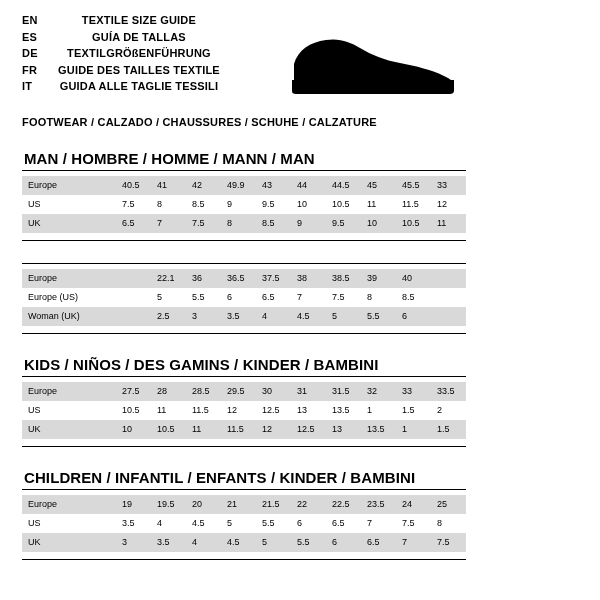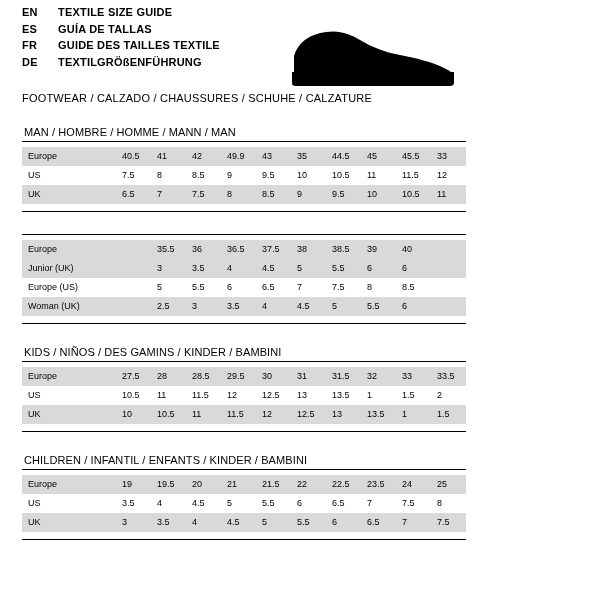--- a/index.html
+++ b/index.html
@@ -12,21 +12,21 @@
     height: 600px;
     font-family: "Liberation Sans", sans-serif;
     color: #000000;
     overflow: hidden;
   }
   .page {
     position: relative;
     width: 488px;
     height: 600px;
     box-sizing: border-box;
-    padding: 4px 22px 0 22px;
+    padding: 12px 22px 0 22px;
   }
 
   
   .header {
     display: flex;
     align-items: flex-start;
     justify-content: space-between;
   }
   .lang-table {
     border-collapse: collapse;
@@ -37,42 +37,44 @@
     padding: 0;
     vertical-align: top;
     letter-spacing: 0.2px;
   }
   .lang-code {
     width: 36px;
     font-weight: bold;
   }
   .lang-title {
     font-weight: bold;
+    text-align: center;
   }
 
   .shoe-art {
     width: 170px;
     height: 80px;
     margin-right: 8px;
     margin-top: 8px;
   }
 
   .section-title {
     font-size: 11px;
-    font-weight: normal;
+    font-weight: bold;
     letter-spacing: 0.2px;
+    margin-top: 16px;
   }
 
   
   .block {
     margin-top: 22px;
   }
   .block-title {
-    font-size: 11px;
-    font-weight: normal;
+    font-size: 15px;
+    font-weight: bold;
     letter-spacing: 0.1px;
     margin-bottom: 3px;
     padding-left: 2px;
   }
   table.sizes {
     border-collapse: collapse;
     width: 100%;
     table-layout: fixed;
   }
   table.sizes td {
@@ -113,26 +115,30 @@
       <tbody>
         <tr>
           <td class="lang-code">EN</td>
           <td class="lang-title">TEXTILE SIZE GUIDE</td>
         </tr>
         <tr>
           <td class="lang-code">ES</td>
           <td class="lang-title">GUÍA DE TALLAS</td>
         </tr>
         <tr>
+          <td class="lang-code">DE</td>
+          <td class="lang-title">TEXTILGRÖßENFÜHRUNG</td>
+        </tr>
+        <tr>
           <td class="lang-code">FR</td>
           <td class="lang-title">GUIDE DES TAILLES TEXTILE</td>
         </tr>
         <tr>
-          <td class="lang-code">DE</td>
-          <td class="lang-title">TEXTILGRÖßENFÜHRUNG</td>
+          <td class="lang-code">IT</td>
+          <td class="lang-title">GUIDA ALLE TAGLIE TESSILI</td>
         </tr>
       </tbody>
     </table>
 
     <svg class="shoe-art" viewBox="0 0 170 80" aria-hidden="true">
       <path fill="#000000" d="M6,44 C10,30 22,22 38,20 C52,18 62,22 72,28 C84,35 96,40 112,43 C128,46 144,50 156,56 C163,59 166,62 166,66 L166,70 L6,70 Z"></path>
       <path fill="#000000" d="M4,60 L166,60 L166,71 C166,73 164,74 162,74 L8,74 C5,74 4,73 4,71 Z"></path>
       <path fill="#ffffff" d="M120,60 L166,60 L166,63 L120,63 Z" opacity="0"></path>
     </svg>
   </div>
@@ -144,21 +150,21 @@
     <hr class="block-rule">
     <table class="sizes">
       <tbody>
         <tr class="shaded">
           <td class="label">Europe</td>
           <td>40.5</td>
           <td>41</td>
           <td>42</td>
           <td>49.9</td>
           <td>43</td>
-          <td>35</td>
+          <td>44</td>
           <td>44.5</td>
           <td>45</td>
           <td>45.5</td>
           <td>33</td>
         </tr>
         <tr class="plain">
           <td class="label">US</td>
           <td>7.5</td>
           <td>8</td>
           <td>8.5</td>
@@ -188,41 +194,28 @@
     <hr class="sep">
   </div>
 
   <div class="block">
     <hr class="block-rule">
     <table class="sizes">
       <tbody>
         <tr class="shaded">
           <td class="label">Europe</td>
           <td></td>
-          <td>35.5</td>
+          <td>22.1</td>
           <td>36</td>
           <td>36.5</td>
           <td>37.5</td>
           <td>38</td>
           <td>38.5</td>
           <td>39</td>
           <td>40</td>
-          <td></td>
-        </tr>
-        <tr class="shaded">
-          <td class="label">Junior (UK)</td>
-          <td></td>
-          <td>3</td>
-          <td>3.5</td>
-          <td>4</td>
-          <td>4.5</td>
-          <td>5</td>
-          <td>5.5</td>
-          <td>6</td>
-          <td>6</td>
           <td></td>
         </tr>
         <tr class="plain">
           <td class="label">Europe (US)</td>
           <td></td>
           <td>5</td>
           <td>5.5</td>
           <td>6</td>
           <td>6.5</td>
           <td>7</td>

